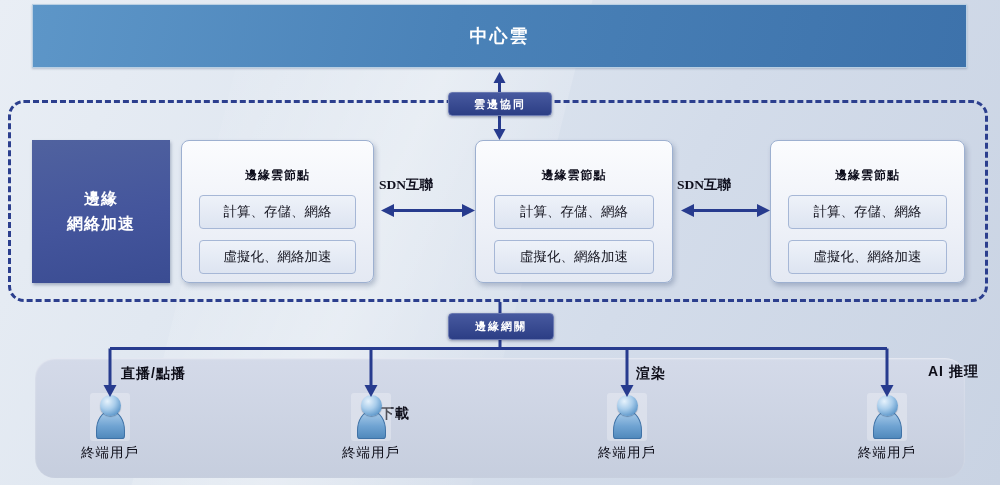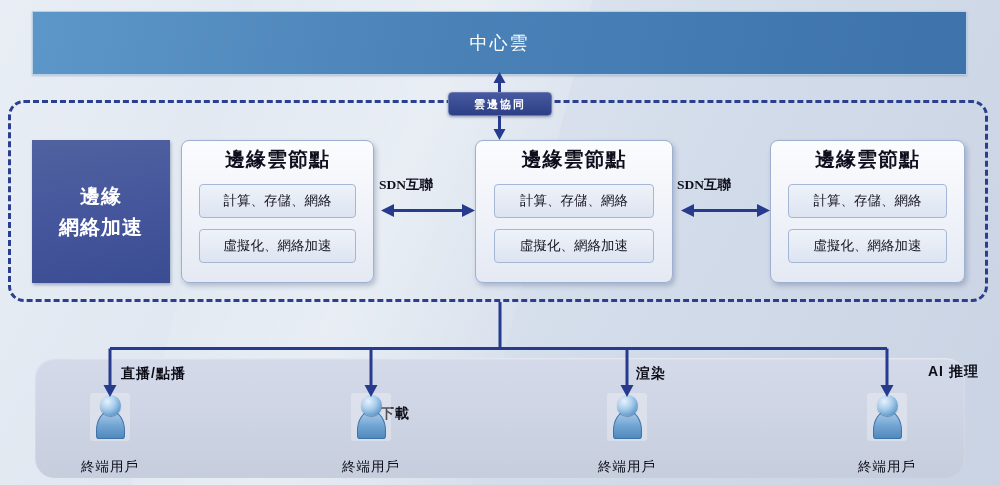--- a/index.html
+++ b/index.html
@@ -9,57 +9,57 @@
     font-family:"Liberation Sans",sans-serif;
     color:#10152b;
   }
   .stage::before{
     content:"";position:absolute;left:18%;top:-20%;width:34%;height:160%;
     background:linear-gradient(100deg,rgba(255,255,255,0) 0%,rgba(255,255,255,.35) 50%,rgba(255,255,255,0) 100%);
     transform:skewX(-14deg);pointer-events:none;
   }
   
   .banner{
-    position:absolute;left:32px;top:11px;width:933px;height:62px;
+    position:absolute;left:32px;top:4px;width:933px;height:62px;
     background:linear-gradient(103deg,#5d96c8 0%,#4a82b8 45%,#3d72ab 100%);
     border:1px solid #b9cfe3;box-shadow:0 1px 2px rgba(40,60,100,.25);
     display:flex;align-items:center;justify-content:center;
-    color:#ffffff;font-weight:normal;font-size:18px;letter-spacing:2px;
+    color:#ffffff;font-weight:bold;font-size:18px;letter-spacing:2px;
   }
   
   .region{
     position:absolute;left:8px;top:100px;width:980px;height:202px;
     border:3px dashed #2c3f8e;border-radius:16px;box-sizing:border-box;
   }
   .region-label{
     position:absolute;left:30px;top:112px;
     font-size:15px;font-weight:bold;color:#1e3a7c;letter-spacing:1px;
   }
   
   .side-panel{
     position:absolute;left:32px;top:140px;width:138px;height:143px;
     background:linear-gradient(170deg,#50629f 0%,#44559c 55%,#3a4c92 100%);
     box-shadow:1px 2px 3px rgba(40,60,100,.35);
     display:flex;align-items:center;justify-content:center;text-align:center;
-    color:#fff;font-weight:bold;font-size:20px;line-height:1.55;letter-spacing:1px;
+    color:#fff;font-weight:bold;font-size:16px;line-height:1.55;letter-spacing:1px;
   }
   
   .node-card{
     position:absolute;top:140px;height:143px;box-sizing:border-box;
     background:linear-gradient(180deg,#fbfcfe 0%,#eef1f8 60%,#e4e9f3 100%);
     border:1.5px solid #9db0d0;border-radius:8px;
     box-shadow:2px 3px 5px rgba(60,80,120,.3);
     display:flex;flex-direction:column;align-items:center;z-index:4;
   }
   .node-card.c1{left:181px;width:193px;}
   .node-card.c2{left:475px;width:198px;}
   .node-card.c3{left:770px;width:195px;}
   .node-title{
-    margin-top:5px;font-family:Liberation Sans, sans-serif;
-    font-weight:bold;font-size:20px;color:#0e0e1c;letter-spacing:1px;
+    margin-top:26px;font-family:Liberation Sans, sans-serif;
+    font-weight:bold;font-size:12px;color:#0e0e1c;letter-spacing:1px;
   }
   .node-sub{
     margin-top:11px;width:82%;height:34px;box-sizing:border-box;
     background:linear-gradient(180deg,#eef2f9 0%,#dde4f1 100%);
     border:1px solid #a6b7d6;border-radius:4px;
     display:flex;align-items:center;justify-content:center;
     font-family:"Liberation Serif",serif;font-size:13.5px;color:#14141f;text-align:right;
   }
   
   .sdn-label{
@@ -104,21 +104,21 @@
     background:radial-gradient(circle at 35% 30%,#e6f2fc 0%,#a9cdeb 40%,#5d97ca 78%,#417eb4 100%);
     box-shadow:0 1px 1px rgba(30,60,100,.4);z-index:2;
   }
   .person .body{
     position:absolute;top:18px;width:29px;height:28px;
     background:linear-gradient(180deg,#a9cbe9 0%,#6fa3d2 55%,#5189bc 100%);
     border:1px solid #3f72a6;box-sizing:border-box;
     border-radius:46% 46% 10% 10% / 70% 70% 12% 12%;
   }
   .user-label{
-    margin-top:17px;font-family:"Liberation Serif",serif;font-size:13.5px;color:#0d0d18;letter-spacing:1px;
+    margin-top:3px;font-family:"Liberation Serif",serif;font-size:13.5px;color:#0d0d18;letter-spacing:1px;
     white-space:nowrap;
   }
 </style>
 </head>
 <body>
 
 <div class="stage">
 
   <div class="banner">
     <span>中心雲</span>
@@ -178,20 +178,23 @@
       <polygon points="110,397 103.5,385 116.5,385" fill="#273b8e" stroke="none"></polygon>
       <polygon points="371,397 364.5,385 377.5,385" fill="#273b8e" stroke="none"></polygon>
       <polygon points="627,397 620.5,385 633.5,385" fill="#273b8e" stroke="none"></polygon>
       <polygon points="887,397 880.5,385 893.5,385" fill="#273b8e" stroke="none"></polygon>
     </g>
   </svg>
 
   <div class="pill cloud-edge">
     <span>雲邊協同</span>
   </div>
+  <div class="pill edge-gw">
+    <span>邊緣網關</span>
+  </div>
 
   <div class="bottom-panel"></div>
 
   <div class="branch-label" style="left:121px;top:365px;text-align:right;">直播/點播</div>
   <div class="branch-label" style="left:380px;top:365px;margin-top:40px;">下載</div>
   <div class="branch-label" style="left:636px;top:365px;">渲染</div>
   <div class="branch-label" style="left:928px;top:363px;">AI 推理</div>
 
   <div class="user-group" style="left:74px;">
     <div class="person">

